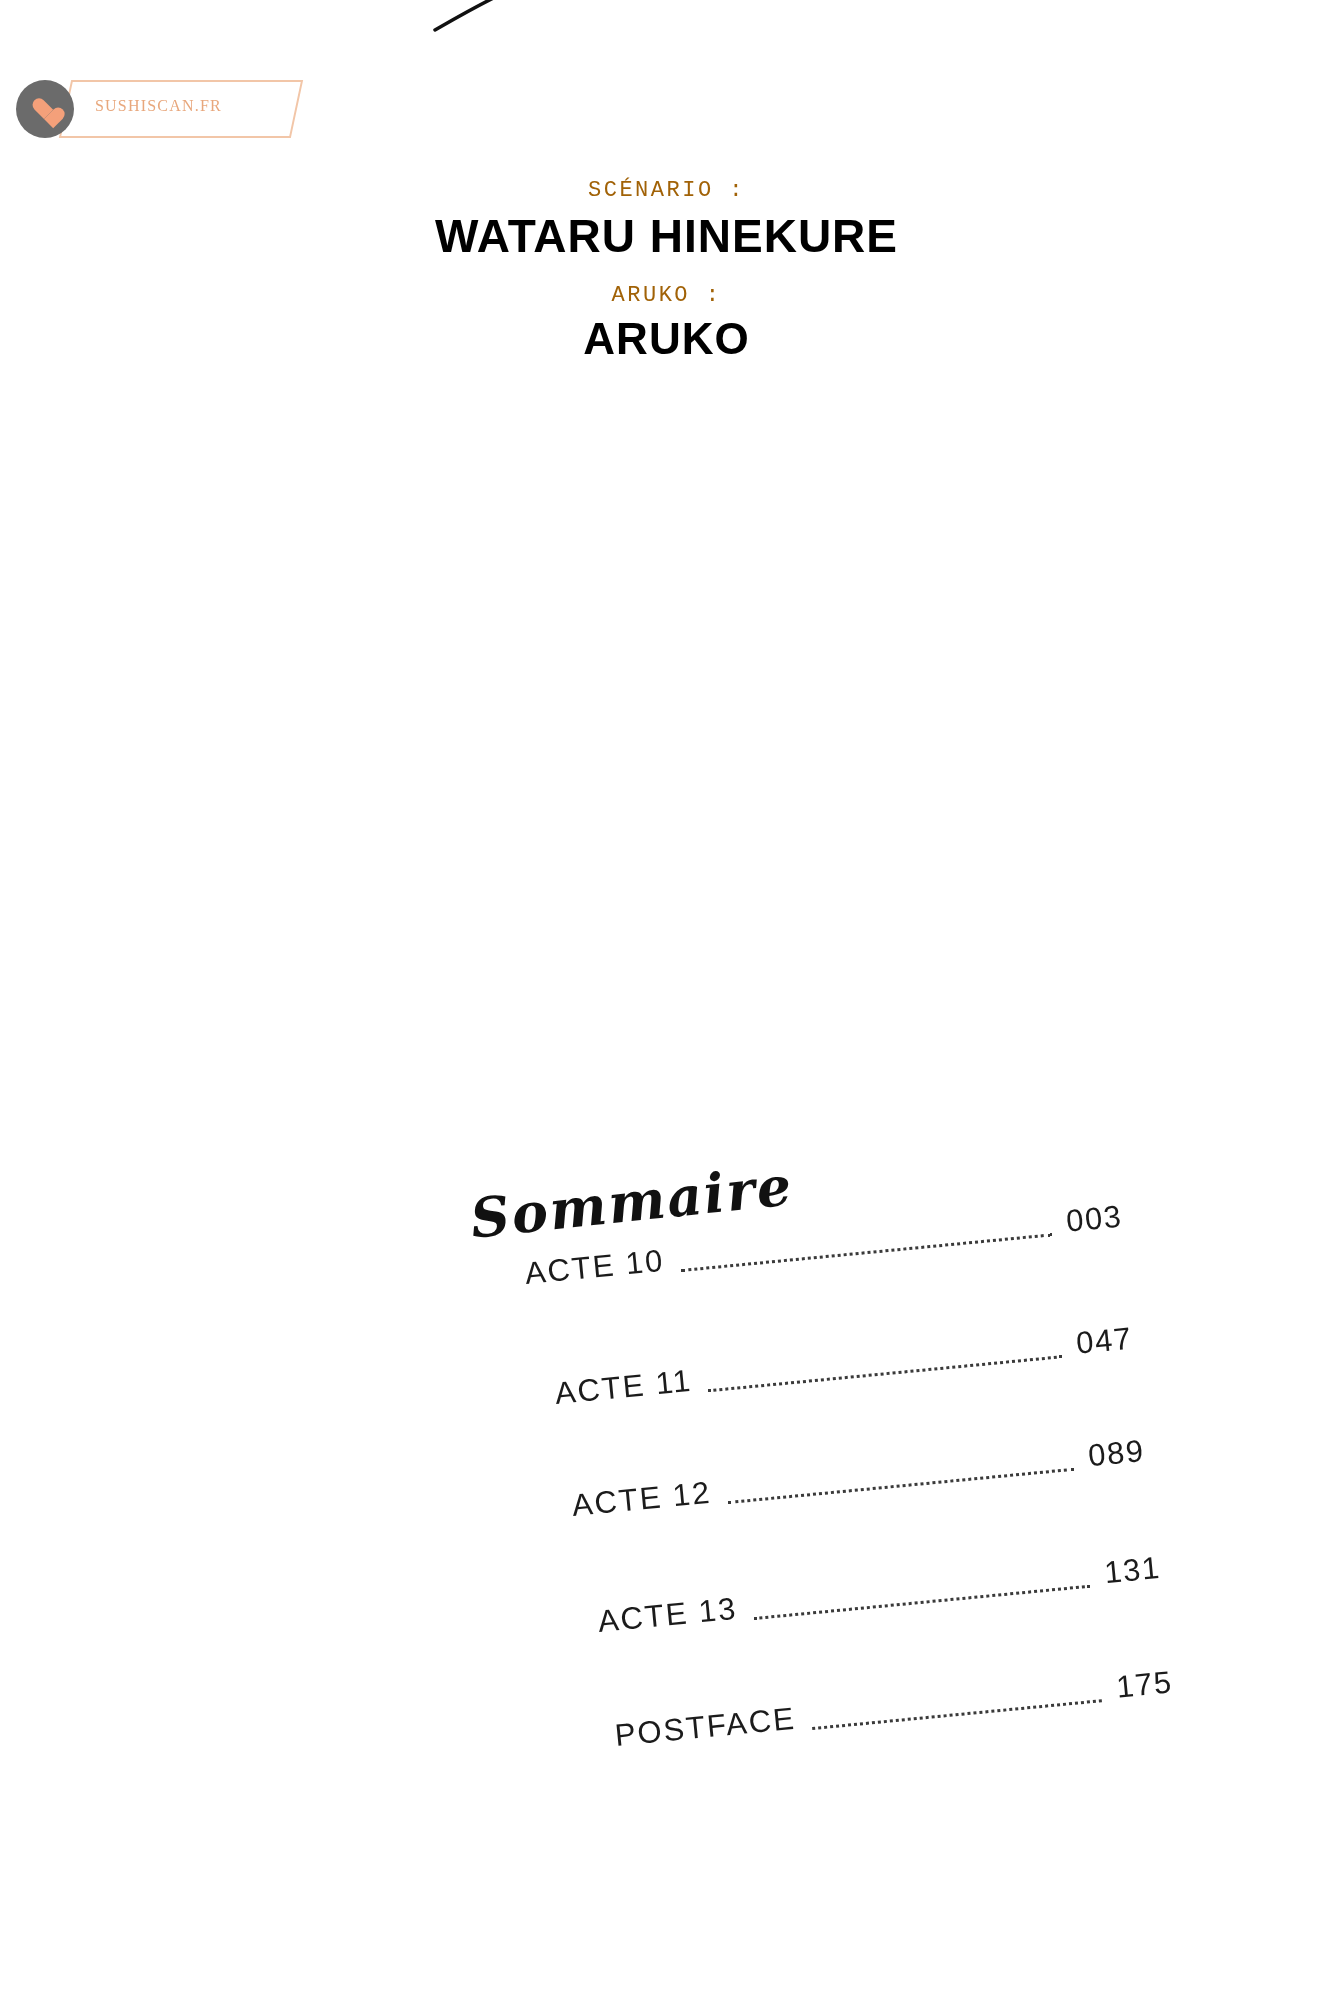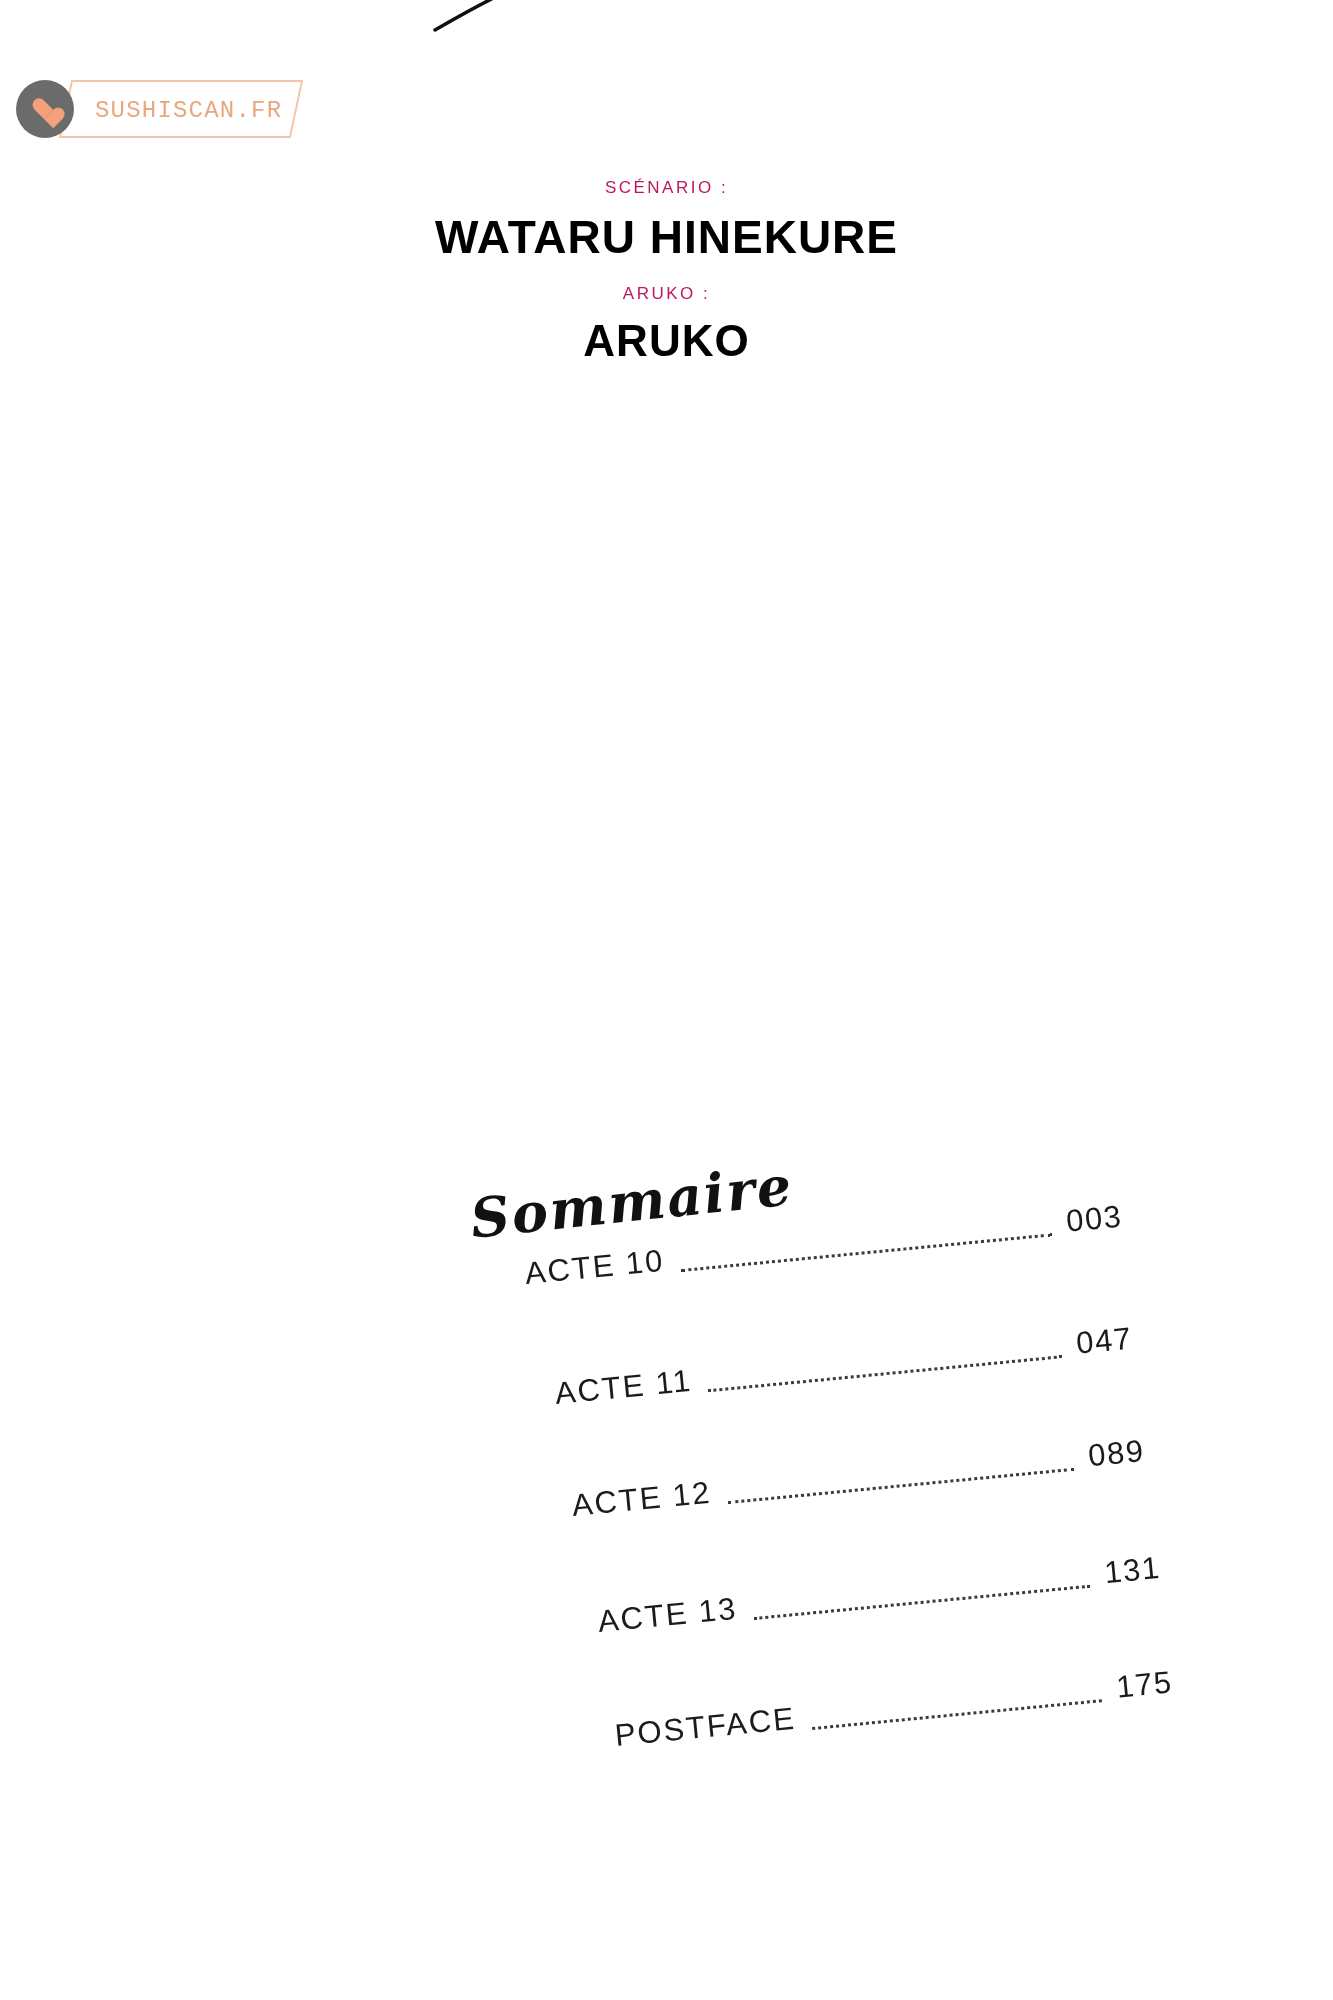--- a/index.html
+++ b/index.html
@@ -32,24 +32,24 @@
     height: 58px;
     background: #ffffff;
     border: 2px solid #f2c6a8;
     box-sizing: border-box;
     transform: skewX(-12deg);
   }
   .wm-text {
     position: absolute;
     left: 85px;
     top: 19px;
-    font-size: 24px;
+    font-size: 16px;
     letter-spacing: 1.2px;
     color: #e8a77c;
-    font-family: Liberation Mono, monospace;
+    font-family: Liberation Serif, serif;
     font-weight: 400;
   }
   .wm-badge {
     position: absolute;
     left: 6px;
     top: 2px;
     width: 58px;
     height: 58px;
     border-radius: 50%;
     background: #6b6b6b;
@@ -94,33 +94,33 @@
 
   
   .credits {
     position: absolute;
     top: 178px;
     left: 0;
     width: 1333px;
     text-align: center;
   }
   .credit-label {
-    font-size: 17px;
+    font-size: 22px;
     letter-spacing: 2.5px;
-    color: #be185d;
-    font-family: Liberation Sans, sans-serif;
+    color: #a16207;
+    font-family: Liberation Mono, monospace;
     font-weight: 400;
   }
   .credit-name {
     font-size: 46px;
     font-weight: bold;
     letter-spacing: 1px;
     color: #000000;
     font-family: "Liberation Sans", sans-serif;
-    margin-top: 12px;
+    margin-top: 6px;
     margin-bottom: 20px;
   }
   .credit-name.small {
     font-size: 44px;
   }
 
   
   .toc {
     position: absolute;
     top: 1160px;

